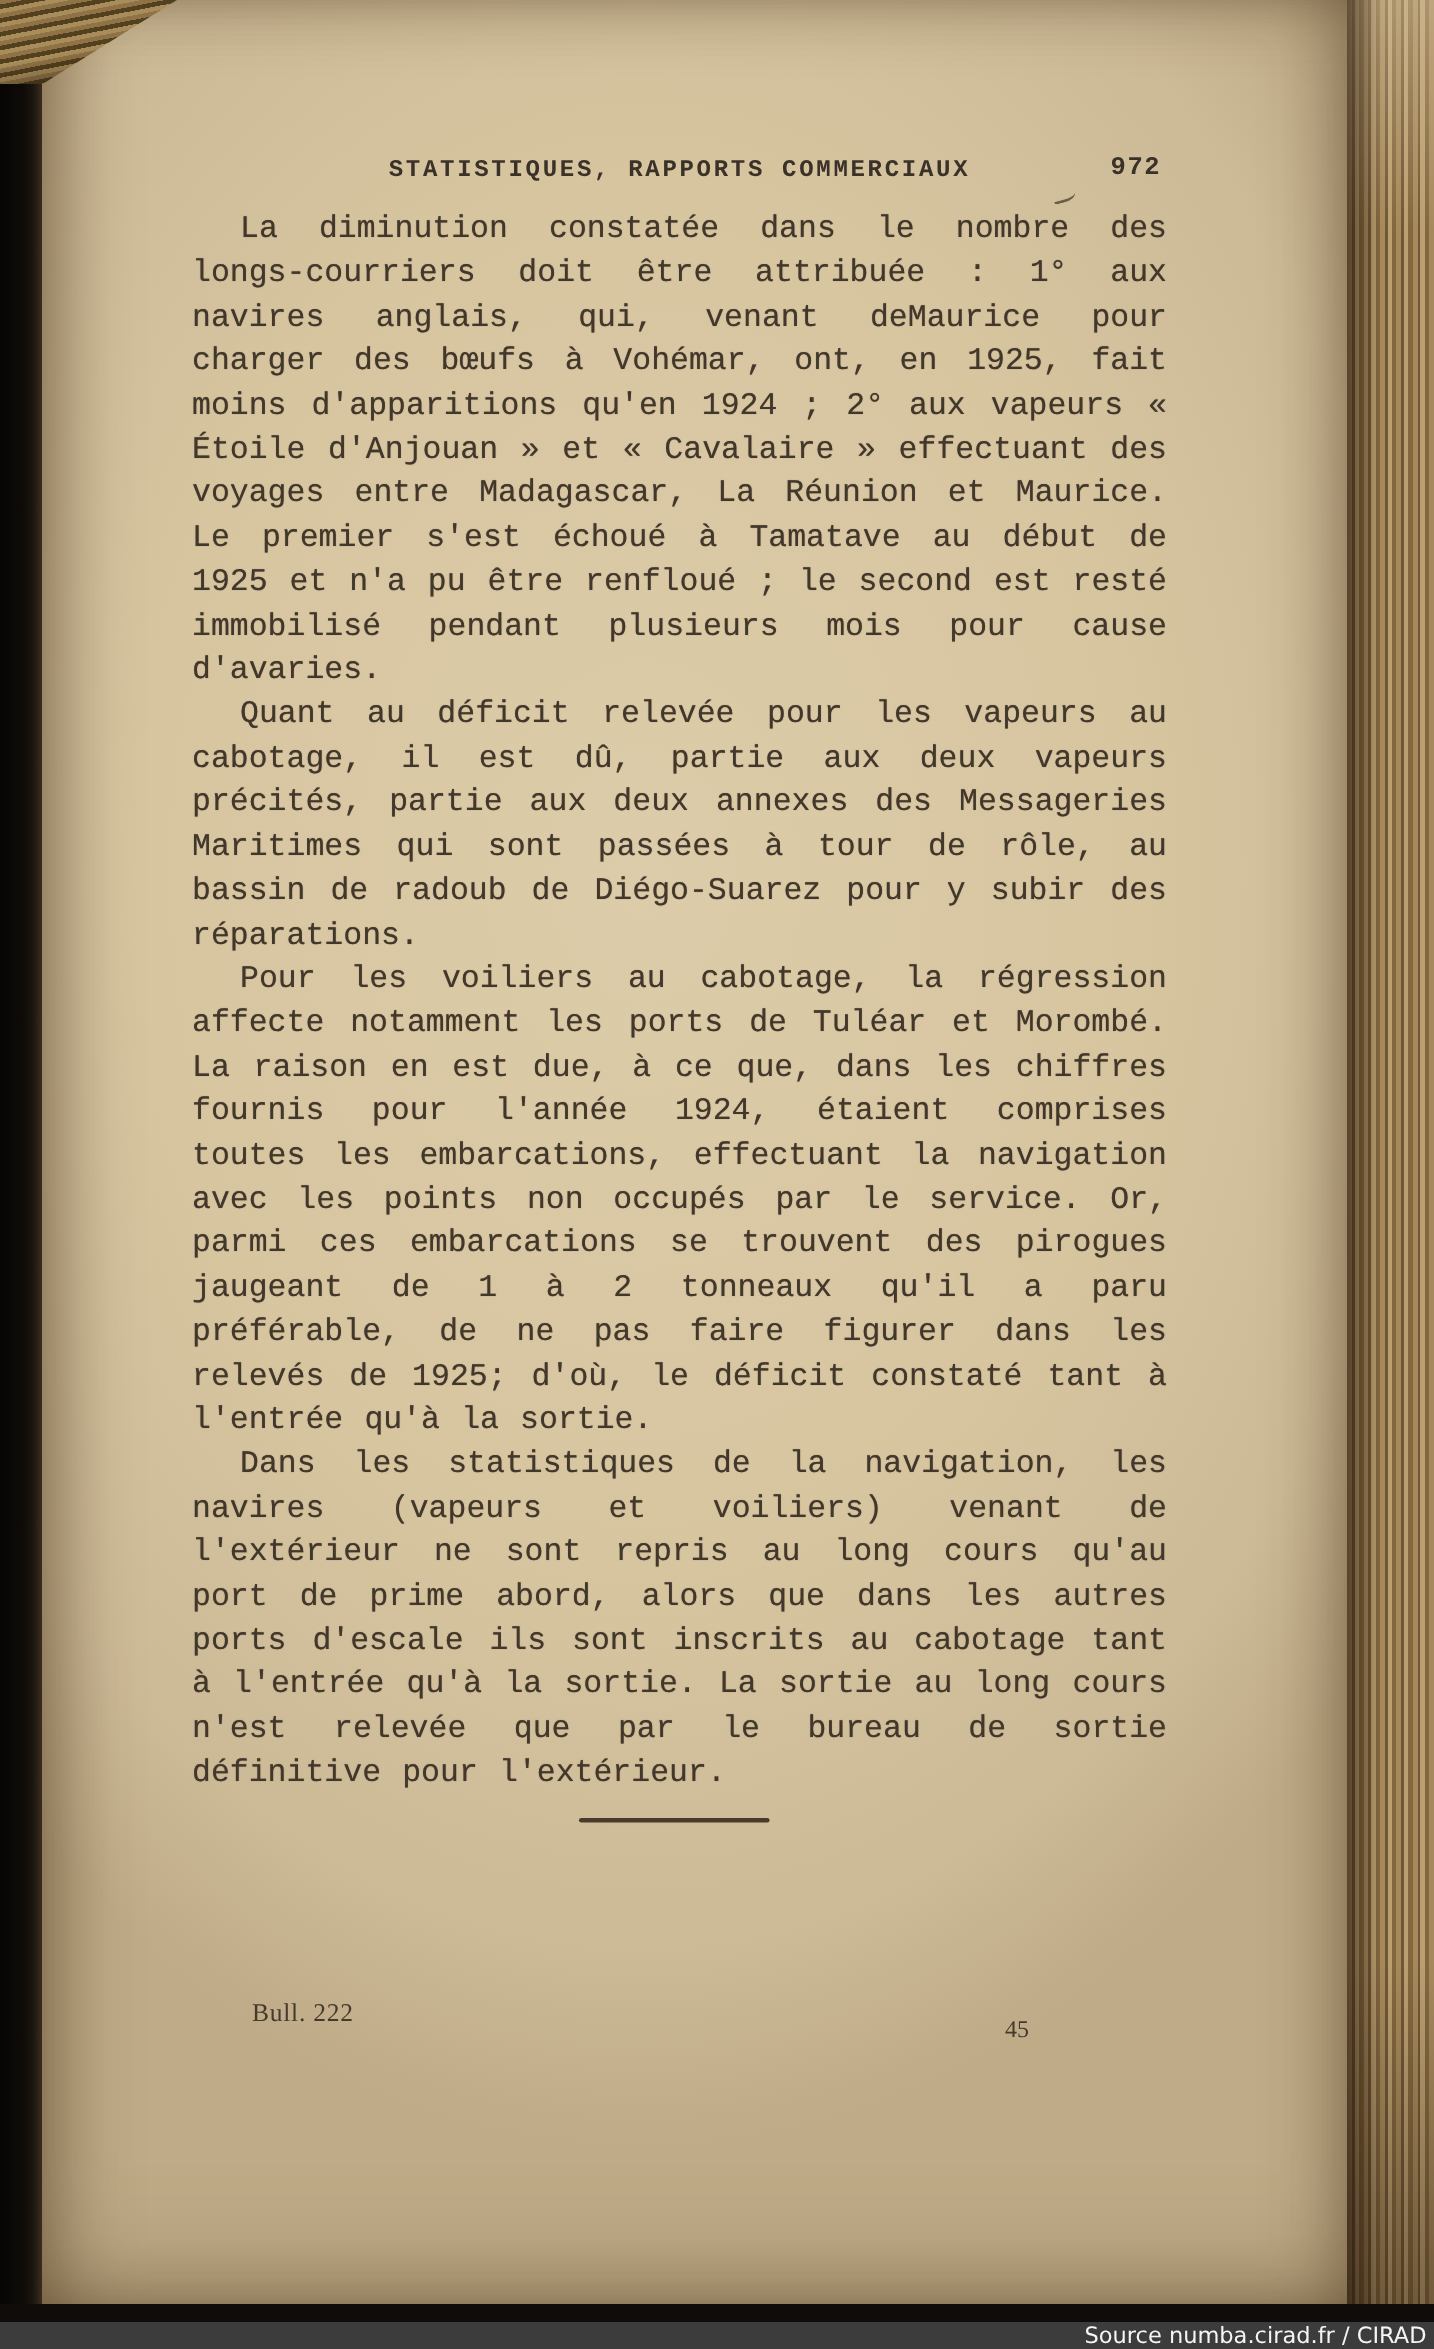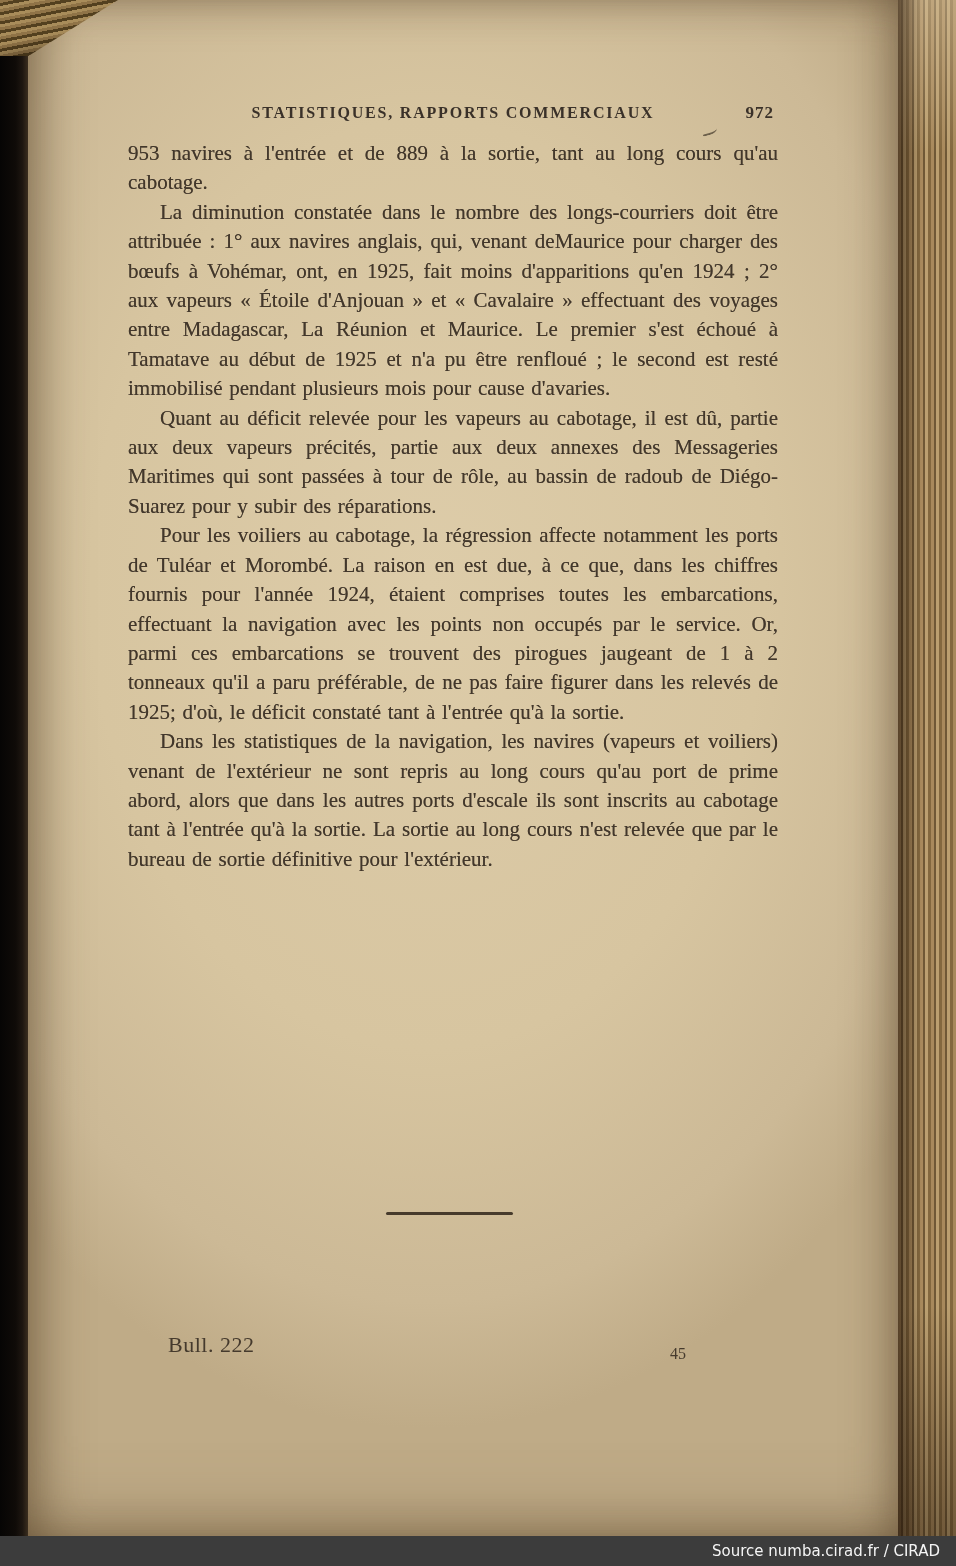--- a/index.html
+++ b/index.html
@@ -42,21 +42,21 @@
     background: repeating-linear-gradient(90deg, #a8895c 0 3px, #6f5836 3px 5px, #bb9f70 5px 8px, #83683f 8px 11px);
   }
   .edges::before {
     content:""; position:absolute; inset:0;
     background:
       linear-gradient(90deg, rgba(35,20,8,.6), rgba(35,20,8,0) 40%),
       linear-gradient(180deg, rgba(220,200,165,.45), rgba(220,200,165,0) 10%, rgba(30,18,8,0) 85%, rgba(30,18,8,.4));
   }
 
   
-  .content { position:absolute; left:128px; top:104px; width:650px; color:#42372b; }
+  .content { position:absolute; left:128px; top:104px; width:650px; color:#42372b;font-family:Liberation Mono, monospace; }
 
   .running-header {
     position:relative; text-align:center;
     font-size:16px; font-weight:700; letter-spacing:1.8px; color:#3a3129;
   }
   .page-number { position:absolute; right:4px; top:-1px; font-size:17px; font-weight:600; letter-spacing:1px; }
 
   .ink-mark {
     position:absolute; left:702px; top:127px; width:15px; height:8px;
     border-bottom:2px solid rgba(55,44,32,.65);
@@ -67,48 +67,47 @@
   .body { margin-top:17px; }
   .body p {
     font-size:21px; line-height:29.4px; text-align:justify; text-indent:32px;
     color:#42372b; word-spacing:1.5px;
     text-shadow:0 0 .6px rgba(66,55,43,.65);
   }
   .body p.continuation { text-indent:0; }
 
   .rule { position:absolute; left:386px; top:1212px; width:127px; height:3px; background:#473b2c; border-radius:2px; }
 
-  .footer-left  { position:absolute; left:168px; top:1332px; font-size:22px; color:#453a2d; letter-spacing:.5px; }
+  .footer-left  { position:absolute; left:168px; top:1332px; font-size:17px; color:#453a2d; letter-spacing:.5px; }
   .footer-right { position:absolute; left:670px; top:1345px; font-size:16px; color:#453a2d; }
 
   .source-bar {
-    position:absolute; left:0; bottom:0; width:956px; height:30px;
+    position:absolute; left:0; bottom:0; width:956px; height:18px;
     background:#3c3c3c; color:#f5f5f5;
     font-family:"DejaVu Sans", sans-serif; font-size:15px;
-    display:flex; align-items:center; justify-content:flex-end; padding-right:16px;
+    display:flex; align-items:center; justify-content:flex-end; padding-right:5px;
   }
 </style>
 </head>
 <body>
 
 <div class="scan">
 
   <div class="paper"></div>
   <div class="binding"></div>
   <div class="corner"></div>
   <div class="edges"></div>
 
   <div class="content">
     <div class="running-header">
       <span>STATISTIQUES, RAPPORTS COMMERCIAUX</span>
       <span class="page-number">972</span>
     </div>
 
     <div class="body">
-      <p class="continuation">953 navires à l'entrée et de 889 à la sortie, tant au long cours qu'au cabotage.</p>
       <p>La diminution constatée dans le nombre des longs-courriers doit être attribuée : 1° aux navires anglais, qui, venant deMaurice pour charger des bœufs à Vohémar, ont, en 1925, fait moins d'apparitions qu'en 1924 ; 2° aux vapeurs « Étoile d'Anjouan » et « Cavalaire » effectuant des voyages entre Madagascar, La Réunion et Maurice. Le premier s'est échoué à Tamatave au début de 1925 et n'a pu être renfloué ; le second est resté immobilisé pendant plusieurs mois pour cause d'avaries.</p>
       <p>Quant au déficit relevée pour les vapeurs au cabotage, il est dû, partie aux deux vapeurs précités, partie aux deux annexes des Messageries Maritimes qui sont passées à tour de rôle, au bassin de radoub de Diégo-Suarez pour y subir des réparations.</p>
       <p>Pour les voiliers au cabotage, la régression affecte notamment les ports de Tuléar et Morombé. La raison en est due, à ce que, dans les chiffres fournis pour l'année 1924, étaient comprises toutes les embarcations, effectuant la navigation avec les points non occupés par le service. Or, parmi ces embarcations se trouvent des pirogues jaugeant de 1 à 2 tonneaux qu'il a paru préférable, de ne pas faire figurer dans les relevés de 1925; d'où, le déficit constaté tant à l'entrée qu'à la sortie.</p>
       <p>Dans les statistiques de la navigation, les navires (vapeurs et voiliers) venant de l'extérieur ne sont repris au long cours qu'au port de prime abord, alors que dans les autres ports d'escale ils sont inscrits au cabotage tant à l'entrée qu'à la sortie. La sortie au long cours n'est relevée que par le bureau de sortie définitive pour l'extérieur.</p>
     </div>
   </div>
 
   <div class="ink-mark"></div>
 
   <div class="rule"></div>

